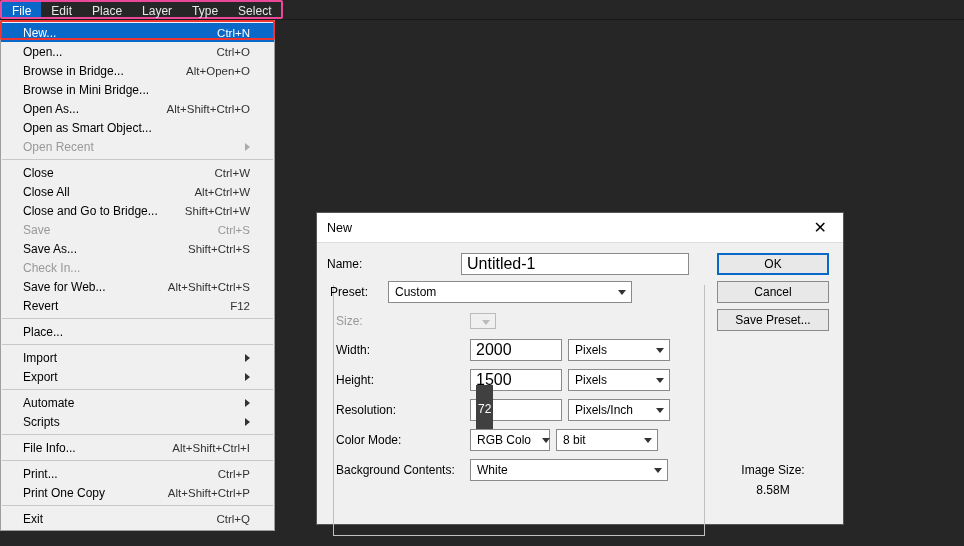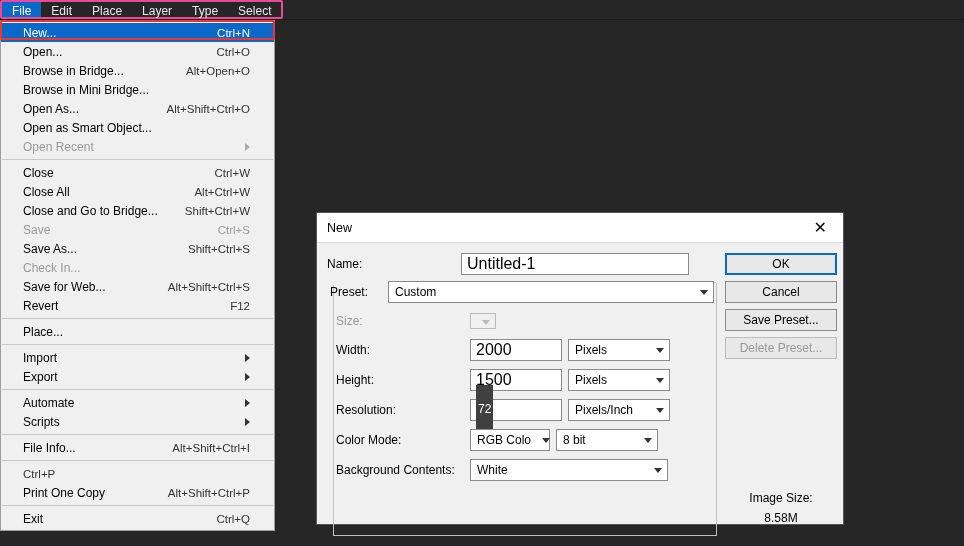--- a/index.html
+++ b/index.html
@@ -58,21 +58,21 @@
   }
   .txt-wide { width:228px; }
   .txt-num { width:92px; margin-right:6px; }
   select, .fake-select {
     height:22px; border:1px solid #8a8a8a; background:#fff; font-size:12px; padding:0 18px 0 6px;
     appearance:none; -webkit-appearance:none; position:relative; line-height:20px;
   }
   .sel-wrap { position:relative; display:inline-block; }
   .sel-wrap::after { content:""; position:absolute; right:6px; top:9px; width:0;height:0;border-left:4px solid transparent;border-right:4px solid transparent;border-top:5px solid #333; pointer-events:none;}
   .sel-wrap.disabled::after { border-top-color:#bbb; }
-  .sel-preset { width:326px; }
+  .sel-preset { width:244px; }
   .sel-size { width:200px; }
   .sel-unit { width:102px; }
   .sel-mode { width:80px; margin-right:6px;}
   .sel-bit { width:102px; }
   .sel-bg { width:198px; }
   .fake-select.disabled { background:#f0f0f0; border-color:#bbb; color:#999; }
   .selected-val { background:#404040; color:#fff; padding:17px 2px; }
 
   .groupbox { border:1px solid #c0c0c0; border-top:none; margin:4px 0 0 6px; padding-top:2px; padding-bottom:50px; position: relative;}
   .groupbox .gb-top { position:absolute; top:-1px; left:0; right:0; border-top:1px solid #c0c0c0;}
@@ -174,20 +174,21 @@
       <span class="label">Scripts</span>
       <span class="submenu-arrow"></span>
     </div>
     <div class="menu-sep"></div>
     <div class="menu-row">
       <span class="label">File Info...</span>
       <span class="shortcut">Alt+Shift+Ctrl+I</span>
     </div>
     <div class="menu-sep"></div>
     <div class="menu-row">
+      <span class="label">Print...</span>
       <span class="shortcut">Ctrl+P</span>
     </div>
     <div class="menu-row">
       <span class="label">Print One Copy</span>
       <span class="shortcut">Alt+Shift+Ctrl+P</span>
     </div>
     <div class="menu-sep"></div>
     <div class="menu-row">
       <span class="label">Exit</span>
       <span class="shortcut">Ctrl+Q</span>
@@ -253,20 +254,19 @@
         </div>
 
         </div>
       </div>
 
     </div>
     <div class="dlg-side">
       <button class="primary">OK</button>
       <button>Cancel</button>
       <button>Save Preset...</button>
-      <button class="disabled">Delete Preset...</button>
       <div class="size-block">
         <div>Image Size:</div>
         <div class="v">8.58M</div>
       </div>
     </div>
   </div>
 </div>
 
 </body></html>

